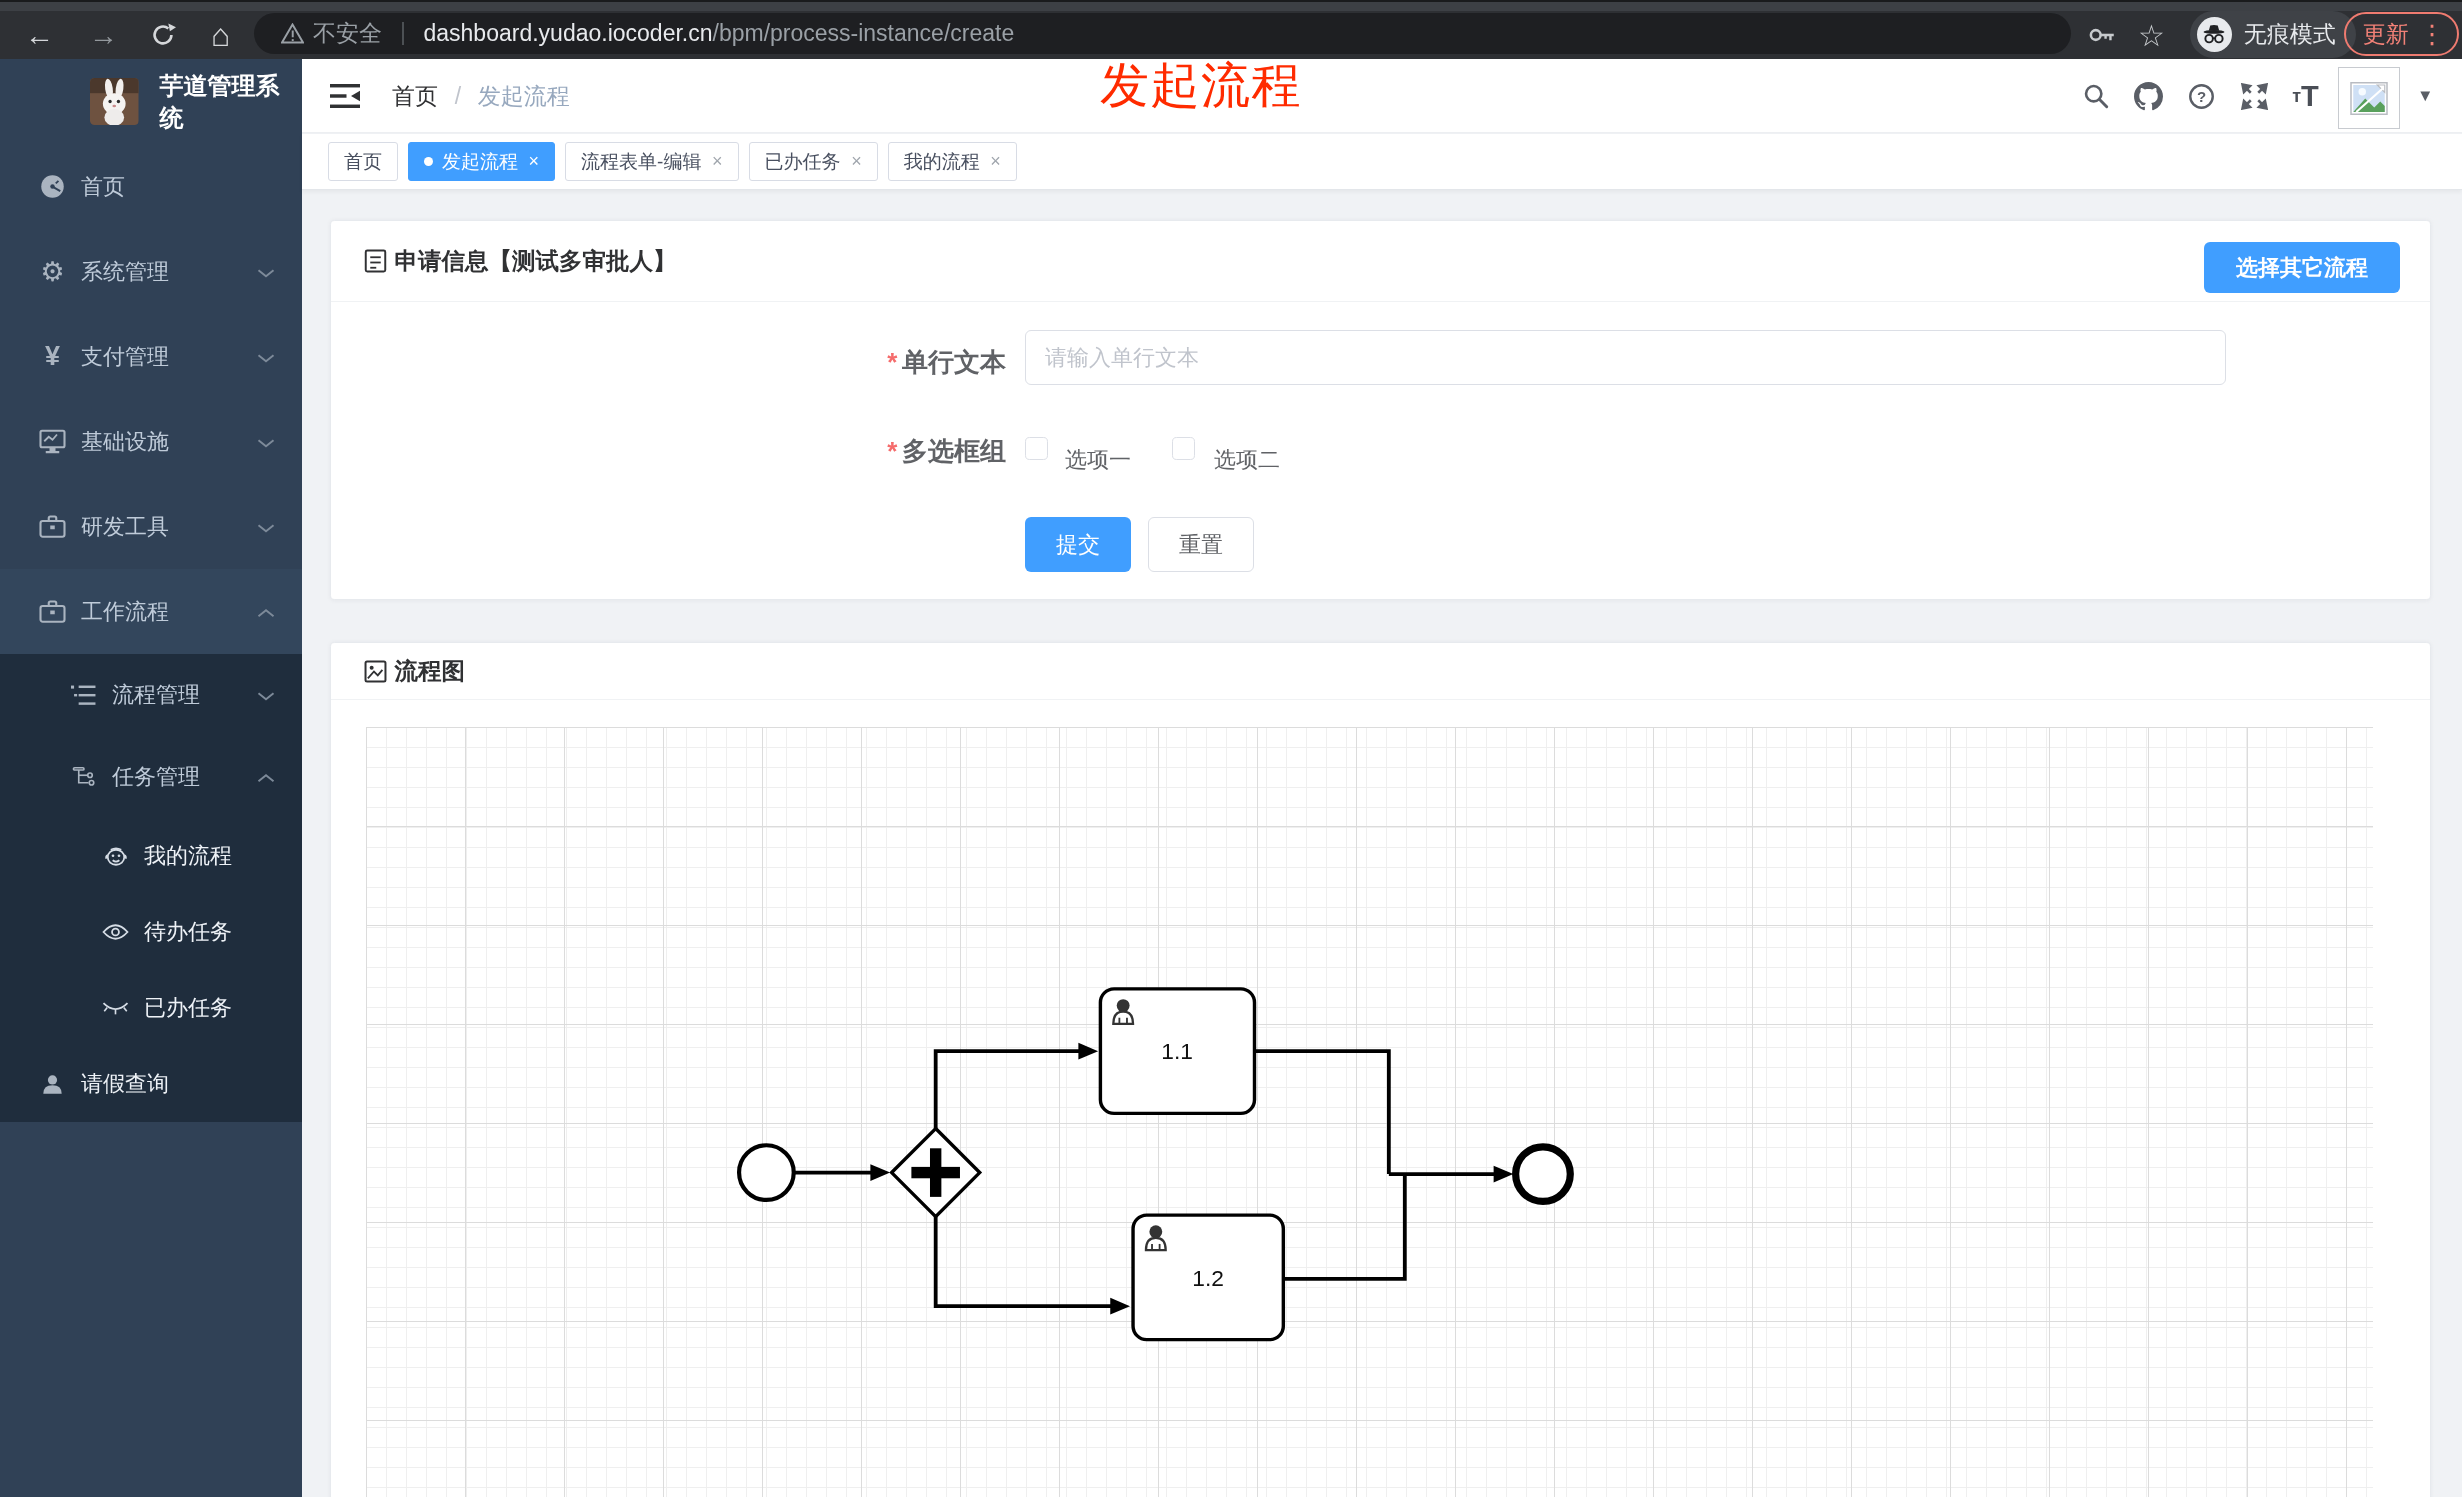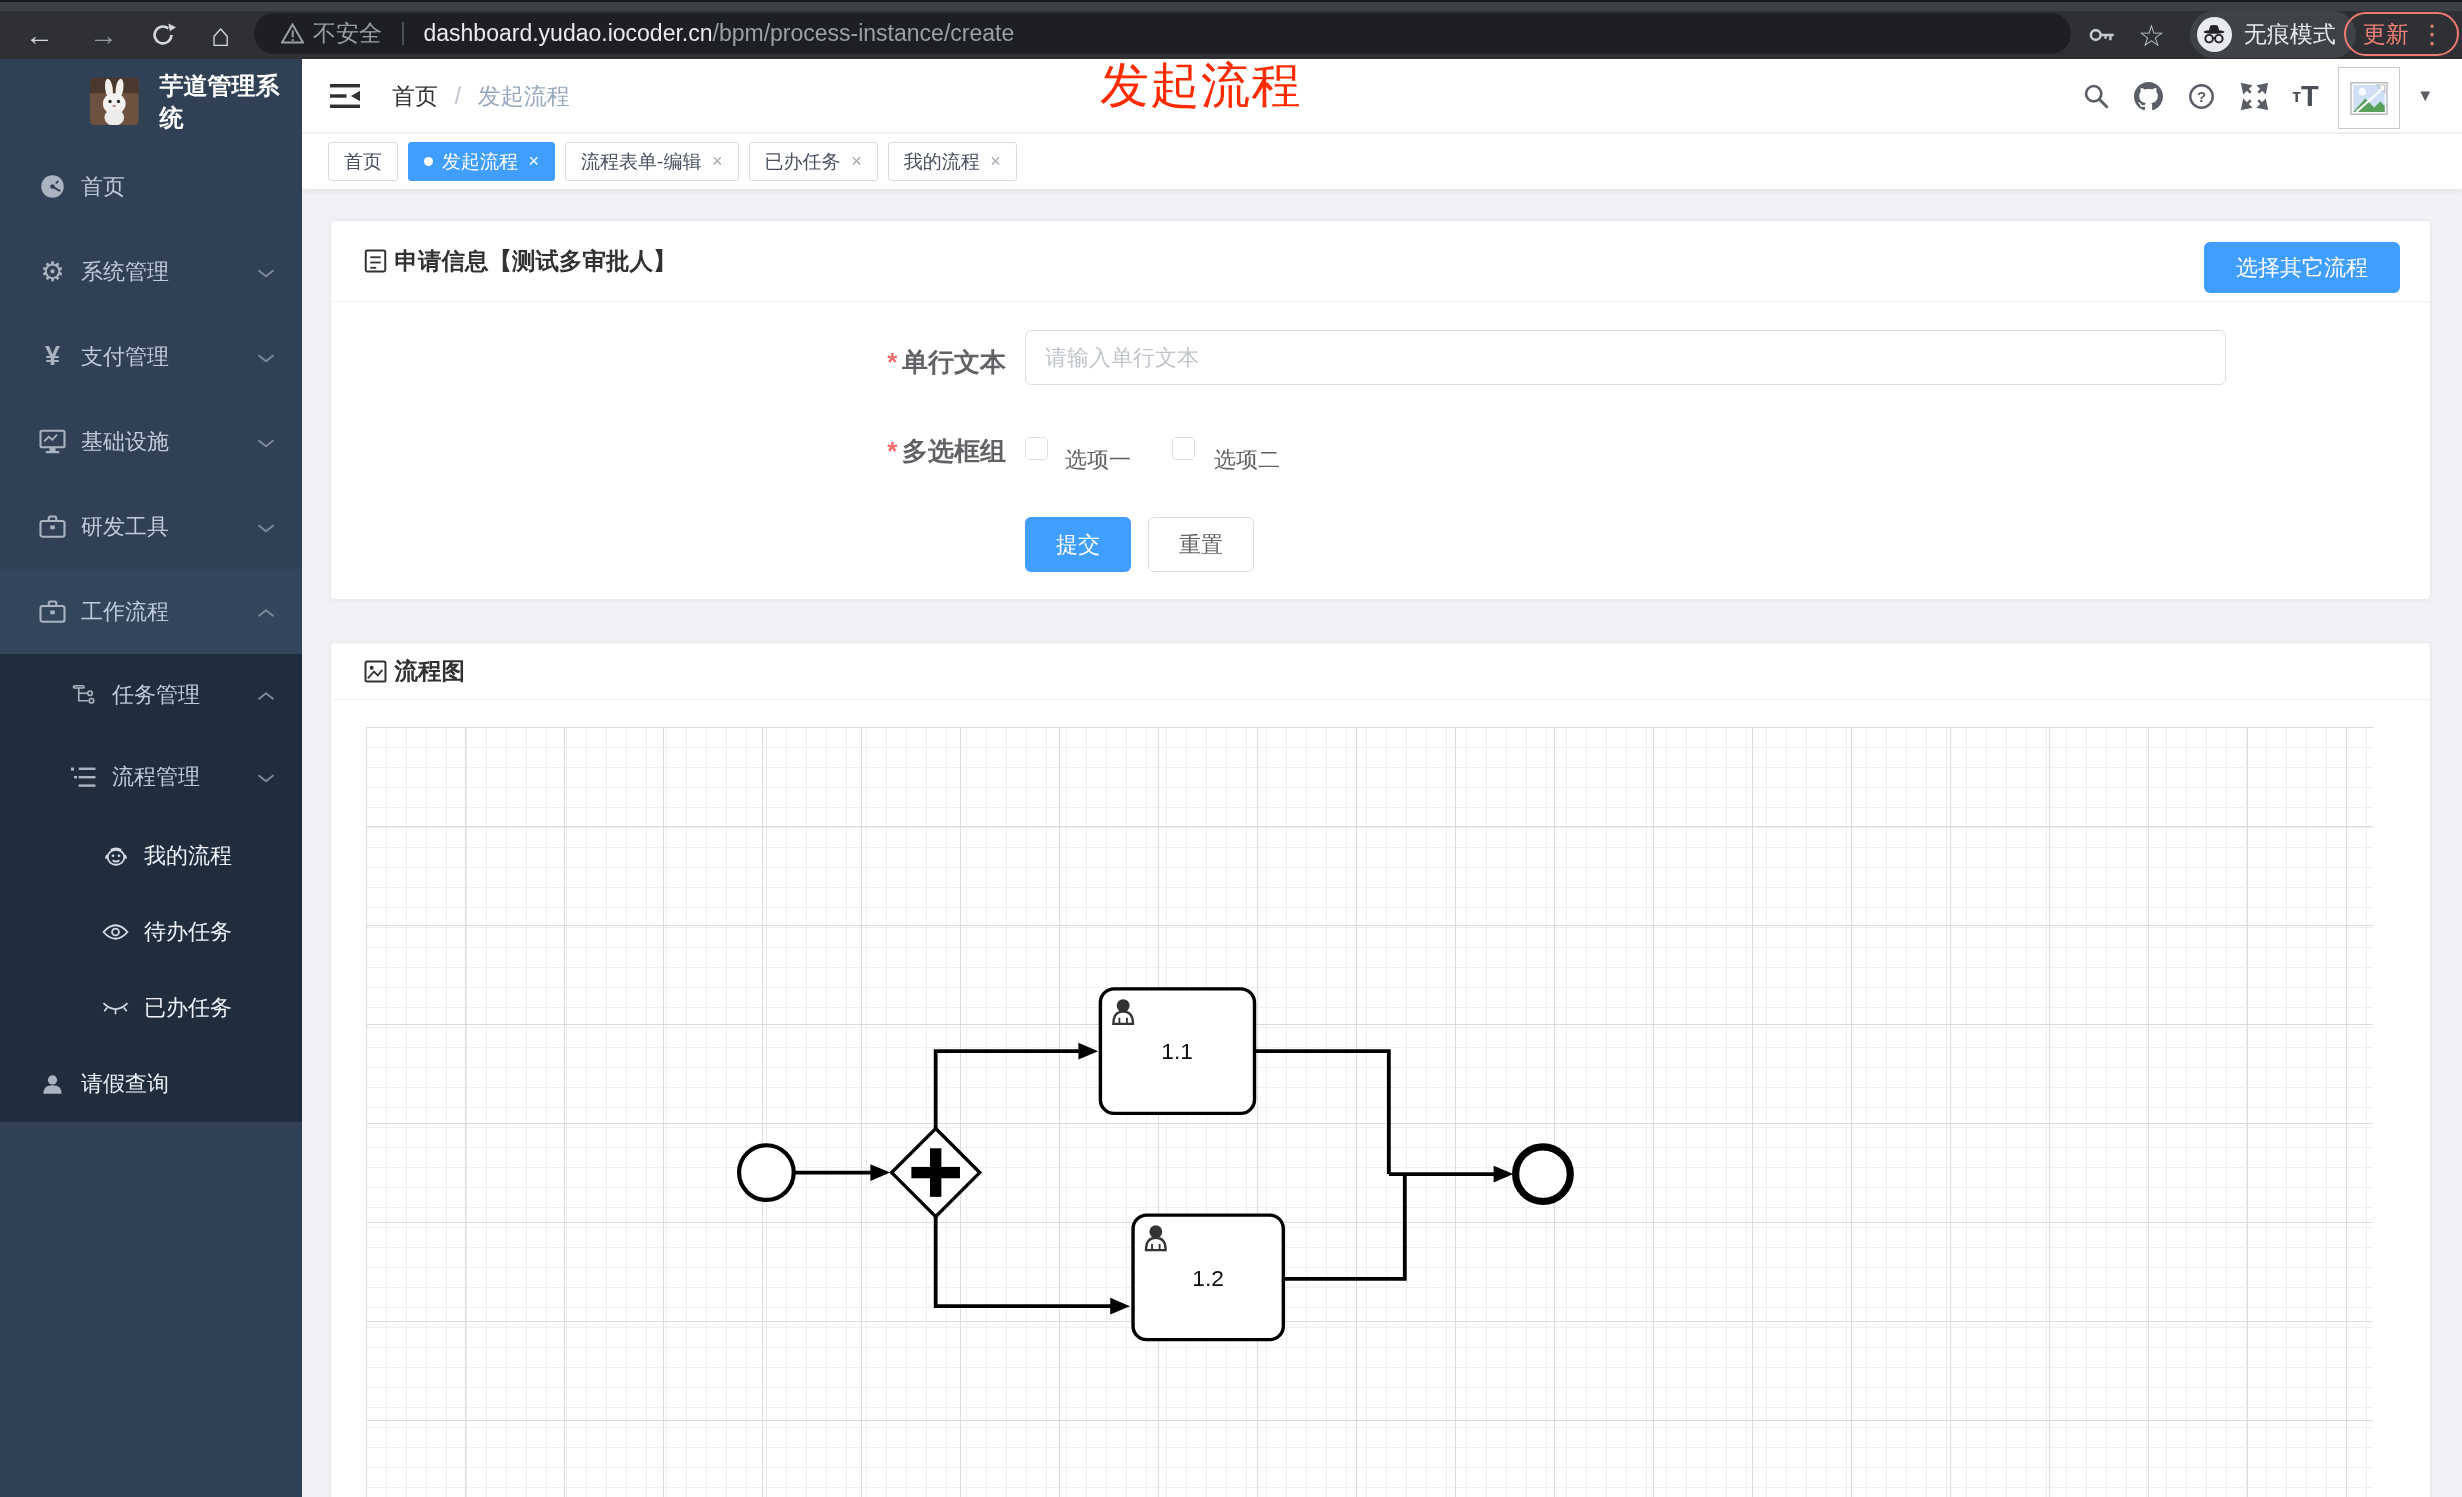--- a/index.html
+++ b/index.html
@@ -57,21 +57,21 @@
 
   
   .card { position:absolute; left:330px; width:2101px; background:#fff; border:0.8px solid #e7eaee; border-radius:4.6px;
           box-shadow:0 0.8px 4.6px rgba(31,45,61,.05); }
   #card1 { top:220px; height:380px; }
   #card2 { top:642px; height:896px; }
   .card-h { display:flex; align-items:center; padding:0 33px; color:#303133; font-size:23.5px; font-weight:600; gap:7.6px; }
   #card1 .card-h { height:81px; border-bottom:0.8px solid #f0f2f4; }
   #card2 .card-h { height:57px; border-bottom:0.8px solid #f0f2f4; }
   .blue-btn { background:#409eff; color:#fff; border:none; border-radius:6px; font-size:22px; cursor:pointer; }
-  #otherBtn { position:absolute; right:30px; top:21px; height:51px; padding:0 32px; }
+  #otherBtn { position:absolute; right:30px; top:21px; height:51px; padding:0 32px;font-weight:bold; }
   .flabel { position:absolute; left:0; width:675px; text-align:right; font-size:26px; font-weight:700; color:#606266; }
   .flabel .star { color:#f56c6c; margin-right:4.6px; }
   #singleInput { position:absolute; left:694px; top:109px; width:1201px; height:55px; border:1.5px solid #dcdfe6; border-radius:6px;
                  font-size:22px; padding:0 19px; color:#606266; outline:none; }
   #singleInput::placeholder { color:#c0c4cc; }
   .cbox { position:absolute; top:216px; width:23px; height:23px; border:1.5px solid #dcdfe6; border-radius:4.6px; background:#fff; cursor:pointer; }
   .cbox-label { position:absolute; top:224px; font-size:22px; color:#606266; font-weight:500; }
   #submitBtn { position:absolute; left:694px; top:296px; width:106px; height:55px; }
   #resetBtn { position:absolute; left:817px; top:296px; width:106px; height:55px; background:#fff; border:1.5px solid #dcdfe6;
               border-radius:6px; color:#606266; font-size:22px; cursor:pointer; }
@@ -240,50 +240,50 @@
       <span class="chev">
         <svg width="18" height="10.6" viewBox="0 0 24 14">
             <polyline points="2,11 12,3 22,11" fill="none" stroke="#7d8a99" stroke-width="2.6"></polyline>
           </svg>
       </span>
     </div>
 
     <div class="sub">
       <div class="mi l2">
         <span class="ic">
+          <svg width="26" height="23" viewBox="0 0 34 30">
+            <rect x="0" y="2" width="4" height="4" fill="#aab4c0"></rect>
+            <rect x="10" y="2" width="22" height="3.2" fill="#aab4c0"></rect>
+            <rect x="10" y="13" width="22" height="3.2" fill="#aab4c0"></rect>
+            <rect x="10" y="24" width="22" height="3.2" fill="#aab4c0"></rect>
+            <rect x="4" y="13" width="4" height="3.2" fill="#aab4c0"></rect>
+          </svg>
+        </span>
+        <span>流程管理</span>
+        <span class="chev">
+          <svg width="18" height="10.6" viewBox="0 0 24 14">
+              <polyline points="2,3 12,11 22,3" fill="none" stroke="#7d8a99" stroke-width="2.6"></polyline>
+            </svg>
+        </span>
+      </div>
+
+      <div class="mi l2">
+        <span class="ic">
           <svg width="24" height="23" viewBox="0 0 32 30">
             <rect x="2" y="2" width="14" height="3" rx="1.5" fill="none" stroke="#aab4c0" stroke-width="2.2"></rect>
             <path d="M9 5 V22 H22" fill="none" stroke="#aab4c0" stroke-width="2.2"></path>
             <path d="M9 12 H20" fill="none" stroke="#aab4c0" stroke-width="2.2"></path>
             <circle cx="24" cy="12" r="3" fill="none" stroke="#aab4c0" stroke-width="2.2"></circle>
             <circle cx="26" cy="22" r="3" fill="none" stroke="#aab4c0" stroke-width="2.2"></circle>
           </svg>
         </span>
         <span>任务管理</span>
         <span class="chev">
           <svg width="18" height="10.6" viewBox="0 0 24 14">
               <polyline points="2,11 12,3 22,11" fill="none" stroke="#7d8a99" stroke-width="2.6"></polyline>
-            </svg>
-        </span>
-      </div>
-
-      <div class="mi l2">
-        <span class="ic">
-          <svg width="26" height="23" viewBox="0 0 34 30">
-            <rect x="0" y="2" width="4" height="4" fill="#aab4c0"></rect>
-            <rect x="10" y="2" width="22" height="3.2" fill="#aab4c0"></rect>
-            <rect x="10" y="13" width="22" height="3.2" fill="#aab4c0"></rect>
-            <rect x="10" y="24" width="22" height="3.2" fill="#aab4c0"></rect>
-            <rect x="4" y="13" width="4" height="3.2" fill="#aab4c0"></rect>
-          </svg>
-        </span>
-        <span>流程管理</span>
-        <span class="chev">
-          <svg width="18" height="10.6" viewBox="0 0 24 14">
-              <polyline points="2,3 12,11 22,3" fill="none" stroke="#7d8a99" stroke-width="2.6"></polyline>
             </svg>
         </span>
       </div>
 
       <div class="mi l3">
         <span class="ic">
           <svg width="26" height="21" viewBox="0 0 34 28">
             <ellipse cx="17" cy="15" rx="11" ry="10" fill="none" stroke="#d6dde6" stroke-width="2.4"></ellipse>
             <circle cx="13" cy="13" r="1.8" fill="#d6dde6"></circle>
             <circle cx="21" cy="13" r="1.8" fill="#d6dde6"></circle>

